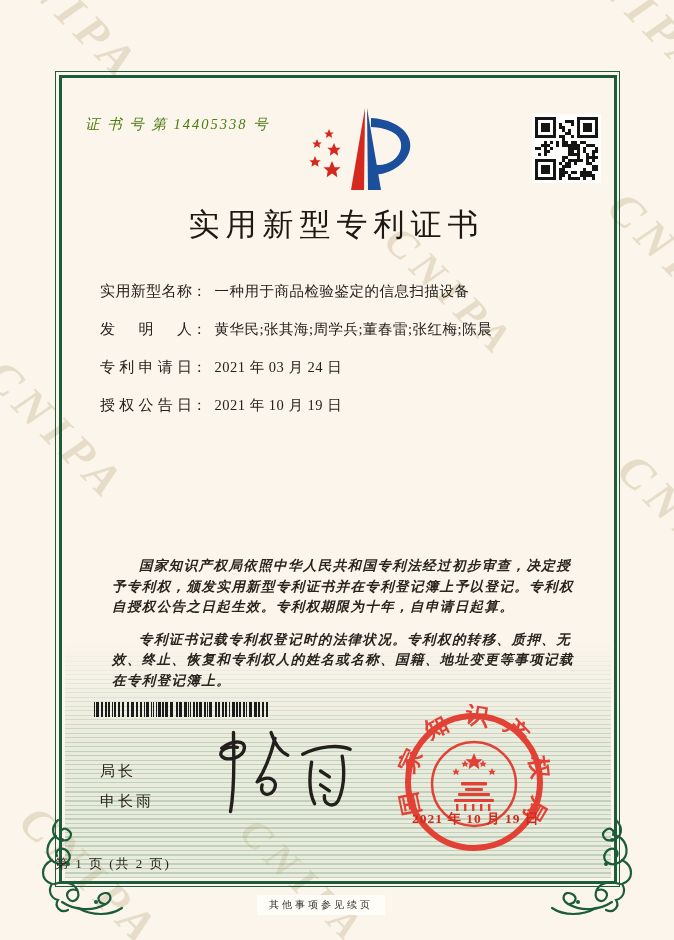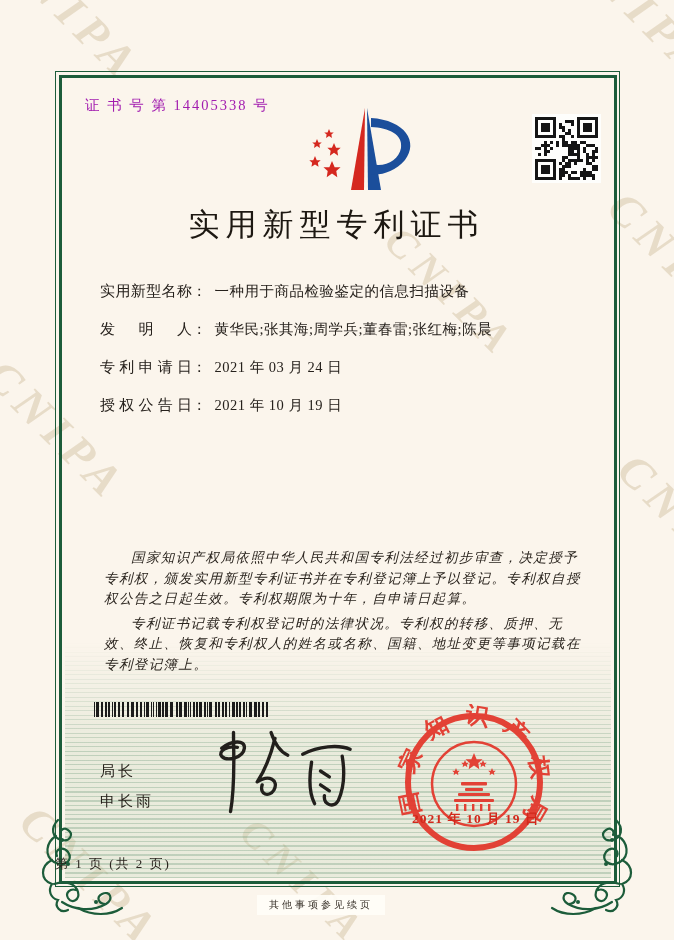--- a/index.html
+++ b/index.html
@@ -18,36 +18,36 @@
   .frame-inner{position:absolute;inset:2.5px;border:3px solid #1c5c3a;}
   .guilloche{position:absolute;left:3px;right:3px;bottom:3px;height:235px;
      background:linear-gradient(rgba(196,214,186,.32),rgba(196,214,186,.32)),
        repeating-linear-gradient(180deg,rgba(30,100,62,.28) 0 1px,transparent 1px 4.5px);
      -webkit-mask-image:linear-gradient(180deg,transparent 0,#000 45%);
      mask-image:linear-gradient(180deg,transparent 0,#000 45%);}
   .corner{position:absolute;width:110px;height:110px;z-index:3;}
   .corner-l{left:18px;top:816px;}
   .corner-r{left:546px;top:816px;transform:scaleX(-1);}
   
-  .certno{position:absolute;left:85px;top:96px;z-index:3;font-size:14.5px;letter-spacing:2px;color:#a21caf;}
+  .certno{position:absolute;left:85px;top:115px;z-index:3;font-size:14.5px;letter-spacing:2px;color:#4d7c0f;font-style:italic;}
   .logo{position:absolute;left:295px;top:102px;z-index:3;}
   .qrbox{position:absolute;left:532px;top:114px;z-index:3;background:#fefefc;padding:3px;line-height:0;}
   .title{position:absolute;left:55px;top:204px;width:563px;z-index:3;text-align:center;
          font-size:31px;font-weight:400;letter-spacing:6px;color:#1d1812;}
   
   .fields{position:absolute;left:100px;top:283px;width:490px;z-index:3;font-size:14.5px;}
   .frow{position:relative;line-height:16px;margin-bottom:22px;white-space:nowrap;}
   .flabel{display:inline-block;width:92px;font-size:15px;text-align:justify;text-align-last:justify;vertical-align:top;}
   .fcolon{display:inline-block;margin-right:8px;}
   .fvalue{letter-spacing:.5px;}
   .pair2{position:absolute;left:256px;top:0;}
   
   .paras{position:absolute;left:100px;top:544px;width:487px;z-index:3;
          font-size:13.5px;line-height:20.5px;letter-spacing:1.4px;font-style:italic;color:#2a241e;}
-  .paras p{margin:4px;text-indent:2em;}
+  .paras p{margin:12px;text-indent:2em;font-weight:bold;}
   
   .barcode{position:absolute;left:94px;top:702px;z-index:3;line-height:0;}
   
   .signer{position:absolute;left:100px;top:762px;z-index:3;
           font-family:Liberation Serif, serif;font-size:15px;letter-spacing:3px;color:#221d17;}
   .signer div{margin-bottom:11px;}
   .signature{position:absolute;left:192px;top:726px;z-index:3;}
   
   .seal{position:absolute;left:396px;top:704px;z-index:3;opacity:.93;}
   .sealdate{position:absolute;left:412px;top:810px;z-index:4;color:#d2291c;

